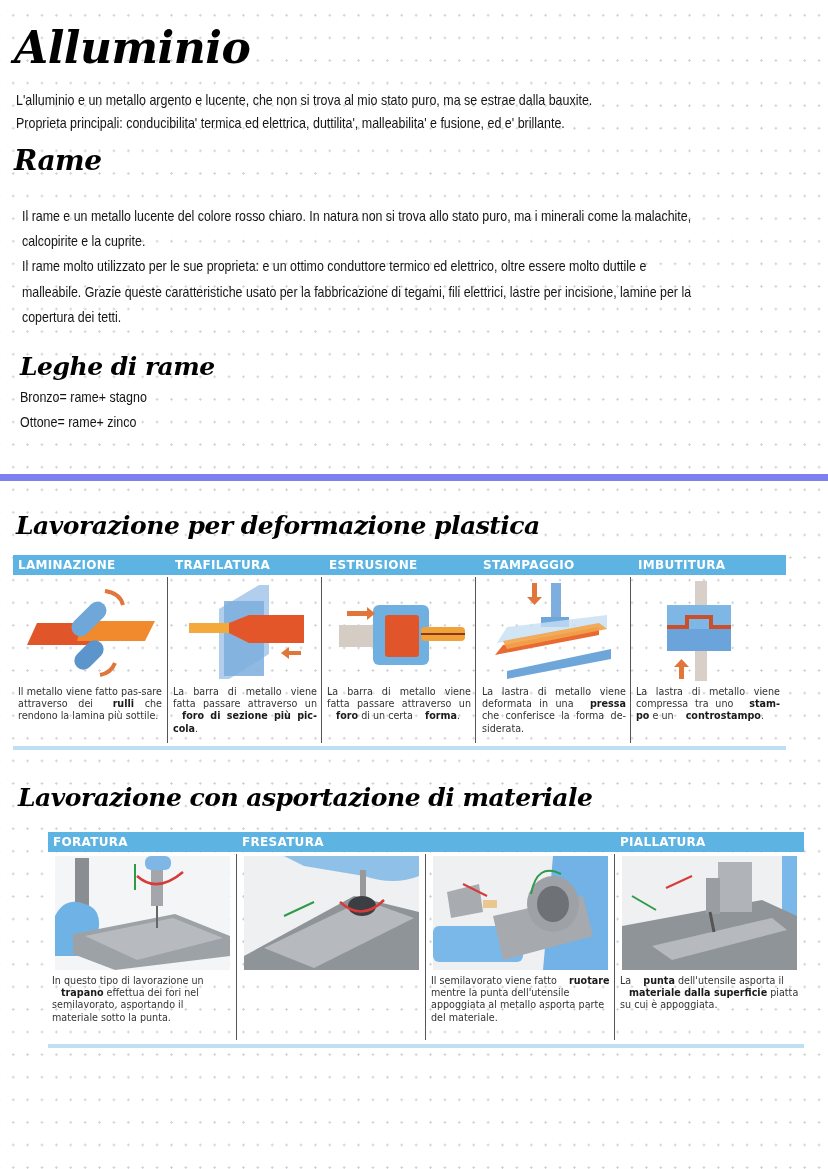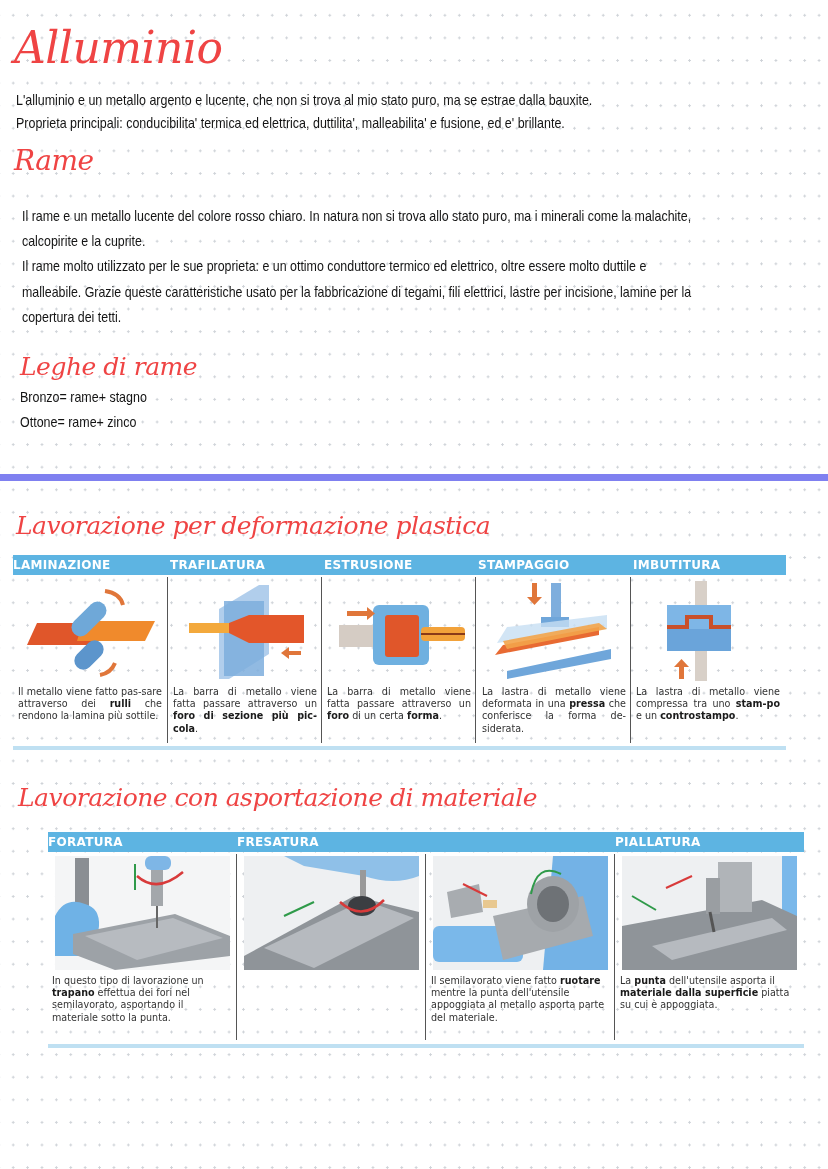--- a/index.html
+++ b/index.html
@@ -10,22 +10,22 @@
     background-size: 14.4px 22.6px;
     background-position: 6px 4px;
     font-family: "DejaVu Sans", sans-serif;
     color: #111;
     position: relative;
   }
   .title {
     position: absolute;
     font-family: "DejaVu Serif", serif;
     font-style: italic;
-    font-weight: normal;
-    color: #ef4444;
+    font-weight: bold;
+    color: #000000;
     letter-spacing: -0.5px;
   }
   .hand {
     position: absolute;
     font-family: "Liberation Sans Narrow", "Liberation Sans", sans-serif;
     font-size: 14.5px;
     color: #141414;
     line-height: 23px;
     transform-origin: left top;
   }
@@ -35,31 +35,31 @@
     background: #7f80f0;
   }
   .grid-box { position: absolute; }
   .hdr-row {
     position: absolute; left: 0; top: 0; height: 20px;
     background: #5db4e2; width: 100%;
   }
   .hdr {
     position: absolute; top: 0; height: 24px; line-height: 20px;
     color: #fff; font-family: "DejaVu Sans", sans-serif; font-weight: bold;
-    font-size: 12px; letter-spacing: 0.3px;
+    font-size: 12px; padding-left: 5px; letter-spacing: 0.3px;
   }
   .col-sep {
     position: absolute; width: 1px; background: #555;
   }
   .img-box { position: absolute; overflow: hidden; }
   .desc {
     position: absolute; font-family: "DejaVu Sans", sans-serif;
     font-size: 9.6px; line-height: 12.2px; color: #333;
   }
-  .desc b { color: #1a1a1a; }
+  .desc b { color: #1a1a1a; margin-left: 9px; }
   .desc.justify { text-align: justify; }
   .underline-blue { border-bottom: 2px solid #4a8fd6; }
   .bottom-rule {
     position: absolute; height: 4px; background: #bfe0f2;
   }
 </style>
 </head>
 <body>
 
 <div class="title" style="left:14px; top:22px; font-size:44px;">Alluminio</div>

